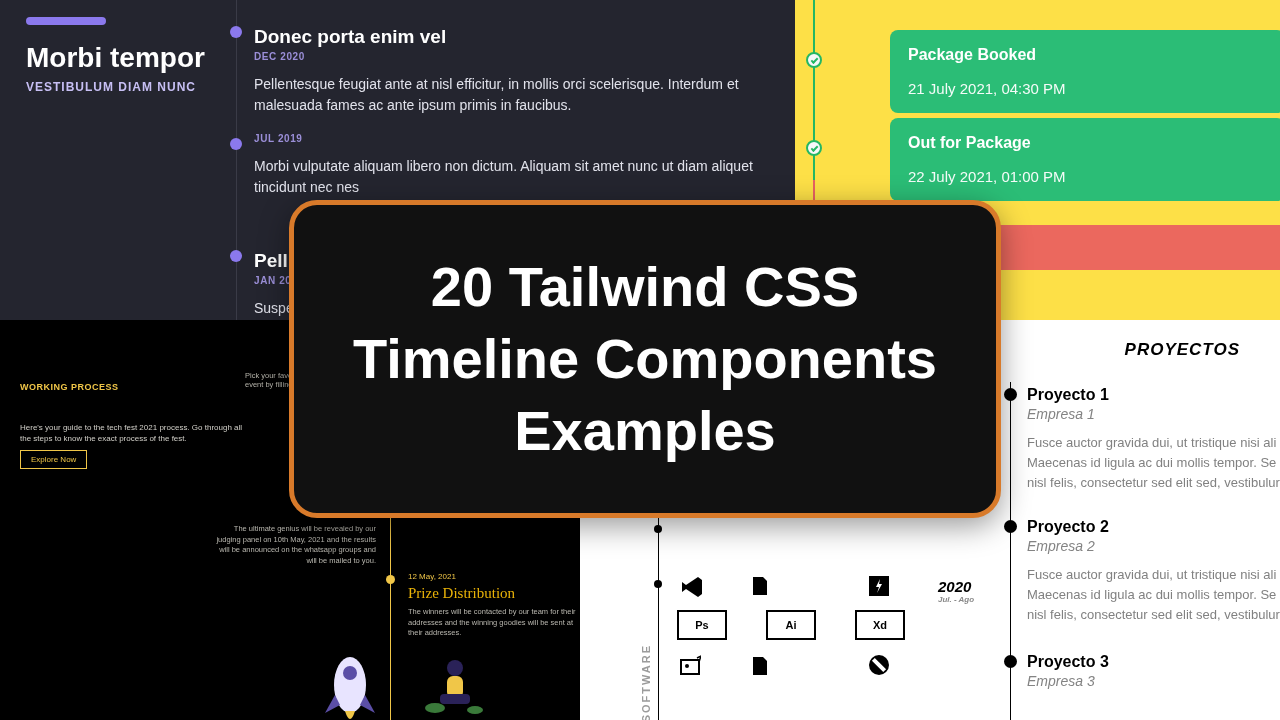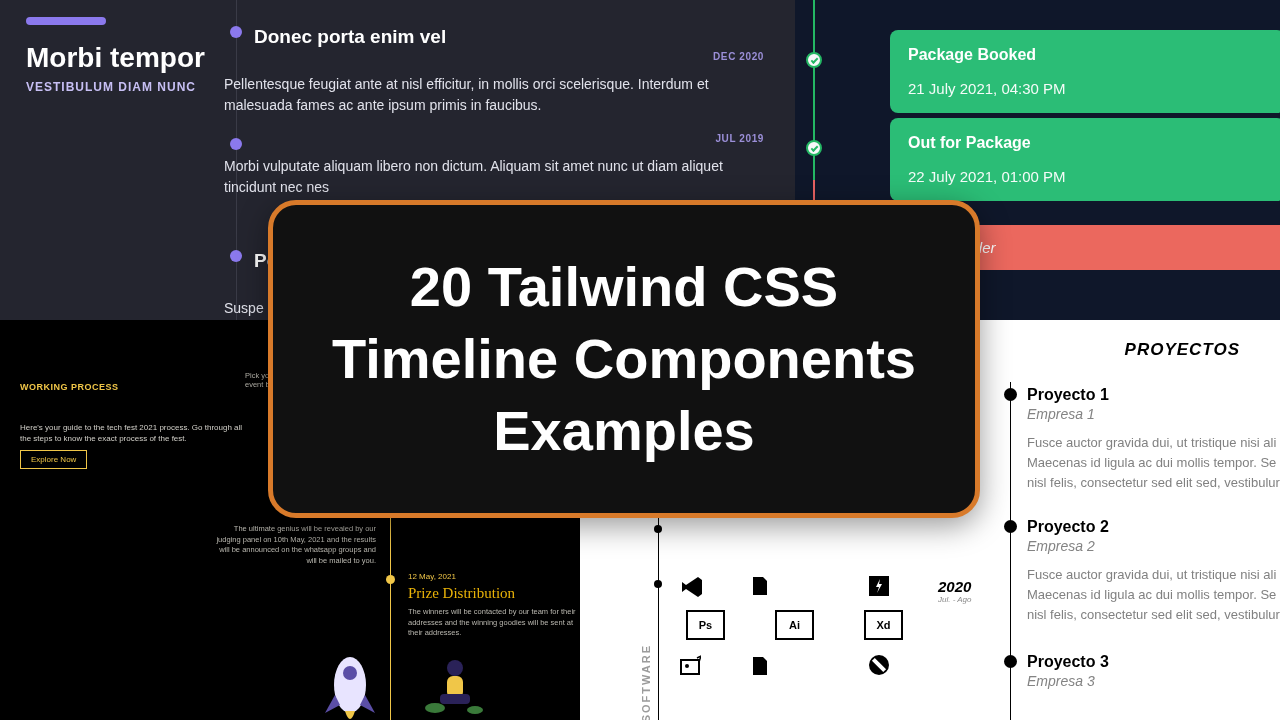--- a/index.html
+++ b/index.html
@@ -4,35 +4,35 @@
 <style>
   * { margin: 0; padding: 0; box-sizing: border-box; }
   body {
     width: 1280px; height: 720px;
     font-family: -apple-system, BlinkMacSystemFont, "Segoe UI", Arial, sans-serif;
     overflow: hidden; position: relative; background: #fff;
   }
   
   .q { position: absolute; overflow: hidden; }
   .q-tl { top: 0; left: 0; width: 795px; height: 320px; background: #24252f; }
-  .q-tr { top: 0; left: 795px; right: 0; width: 485px; height: 320px; background: #0f172a; }
+  .q-tr { top: 0; left: 795px; right: 0; width: 485px; height: 320px; background: #fde047; }
   .q-bl { top: 320px; left: 0; width: 580px; height: 400px; background: #000; }
   .q-bm { top: 320px; left: 580px; width: 405px; height: 400px; background: #fff; }
   .q-br { top: 320px; left: 985px; width: 295px; height: 400px; background: #fff; }
 
   
   .tl-bar { position: absolute; top: 17px; left: 26px; width: 80px; height: 8px; background: #8b79ed; border-radius: 4px; }
   .tl-title { position: absolute; top: 42px; left: 26px; font-size: 28px; font-weight: 700; color: #fff; }
   .tl-sub { position: absolute; top: 80px; left: 26px; font-size: 12px; font-weight: 700; letter-spacing: 1px; color: #c7bff4; }
   .tl-line { position: absolute; top: 0; left: 236px; width: 1px; height: 320px; background: #3a3b47; }
   .tl-item { position: absolute; left: 224px; }
   .tl-dot { position: absolute; top: 8px; left: 6px; width: 12px; height: 12px; background: #8b79ed; border-radius: 50%; }
   .tl-h { margin-left: 30px; color: #fff; font-weight: 700; font-size: 19px; margin-top: 8px; }
-  .tl-date { margin-left: 30px; margin-top: 3px; color: #9b8fd8; font-size: 10px; font-weight: 700; letter-spacing: .6px; text-align: right; }
-  .tl-body { margin-top: 12px; color: #e1e2eb; font-size: 14px; line-height: 1.5; width: 540px; }
+  .tl-date { margin-left: 30px; margin-top: 3px; color: #9b8fd8; font-size: 10px; font-weight: 700; letter-spacing: .6px; }
+  .tl-body { margin-left: 30px; margin-top: 12px; color: #e1e2eb; font-size: 14px; line-height: 1.5; width: 540px; }
 
   
   .ship-line { position: absolute; top: 0; left: 18px; width: 2px; height: 210px; background: #24b764; }
   .ship-line-red { position: absolute; top: 180px; left: 18px; width: 2px; height: 140px; background: #e86262; }
   .ship-check { position: absolute; left: 11px; width: 16px; height: 16px; border: 2px solid #24b764; border-radius: 50%; background: #f7f8fa; }
   .ship-check::after { content: ""; position: absolute; left: 3px; top: 4px; width: 5px; height: 2px; border-left: 2px solid #24b764; border-bottom: 2px solid #24b764; transform: rotate(-45deg); }
   .ship-card { position: absolute; left: 95px; right: -5px; border-radius: 8px; padding: 16px 18px; color: #fff; background: #2bbd76; }
   .ship-title { font-weight: 600; font-size: 16px; }
   .ship-date { margin-top: 16px; font-size: 15px; opacity: .95; }
   .ship-cancel { position: absolute; left: 95px; top: 225px; right: -5px; background: #eb685e; color: #fff; padding: 14px 18px; border-radius: 6px; font-style: italic; font-size: 15px; }
@@ -47,36 +47,36 @@
   .bl-block { position: absolute; width: 168px; }
   .bl-date2 { color: #f0c648; font-size: 8px; }
   .bl-h2 { color: #eab308; font-family: Georgia, serif; font-size: 15px; margin-top: 4px; }
   .bl-body2 { color: #b8b6ae; font-size: 7.5px; line-height: 1.4; margin-top: 5px; }
   .rocket { position: absolute; bottom: -5px; left: 315px; }
   .sitter { position: absolute; bottom: 0; left: 420px; }
 
   
   .bm-line { position: absolute; top: 185px; left: 78px; width: 1px; height: 230px; background: #000; }
   .bm-year { position: absolute; font-size: 15px; font-weight: 800; font-style: italic; color: #000; }
-  .bm-sub { font-size: 8px; font-style: italic; color: #8a8a8a; display: block; font-weight: 400; }
+  .bm-sub { font-size: 8px; font-style: italic; color: #8a8a8a; display: block; font-weight: 700; }
   .bm-dot { position: absolute; width: 8px; height: 8px; background: #000; border-radius: 50%; }
   .icon-box { position: absolute; display: flex; align-items: center; justify-content: center; font-weight: 700; }
-  .icon-sq { width: 39px; height: 30px; border: 2px solid #000; font-size: 11px; margin-left: 9px; }
+  .icon-sq { width: 50px; height: 30px; border: 2px solid #000; font-size: 11px; }
 
   
   .br-title { position: absolute; top: 20px; right: 40px; font-weight: 800; font-style: italic; font-size: 17px; letter-spacing: 1px; color: #000; }
   .br-line { position: absolute; top: 62px; left: 25px; width: 1px; height: 340px; background: #000; }
   .br-dot { position: absolute; left: 19px; width: 13px; height: 13px; background: #000; border-radius: 50%; }
   .br-h { position: absolute; left: 42px; font-weight: 800; font-size: 16px; color: #000; }
   .br-emp { position: absolute; left: 42px; font-style: italic; font-size: 14px; color: #838383; text-align: center; }
   .br-body { position: absolute; left: 42px; font-size: 13px; color: #818181; line-height: 1.55; width: 265px; }
 
   
   .overlay {
-    position: absolute; top: 200px; left: 268px; width: 712px; height: 318px;
+    position: absolute; top: 200px; left: 289px; width: 712px; height: 318px;
     background: #111; border: 5px solid #d87a2a; border-radius: 28px;
     display: flex; align-items: center; justify-content: flex-start; text-align: center;
     box-shadow: 0 8px 30px rgba(0,0,0,.4);
   }
   .overlay-text { color: #fff; font-size: 56px; font-weight: 700; line-height: 1.28; padding: 0 40px; }
 </style>
 </head>
 <body>
 
 <div class="q q-tl">

